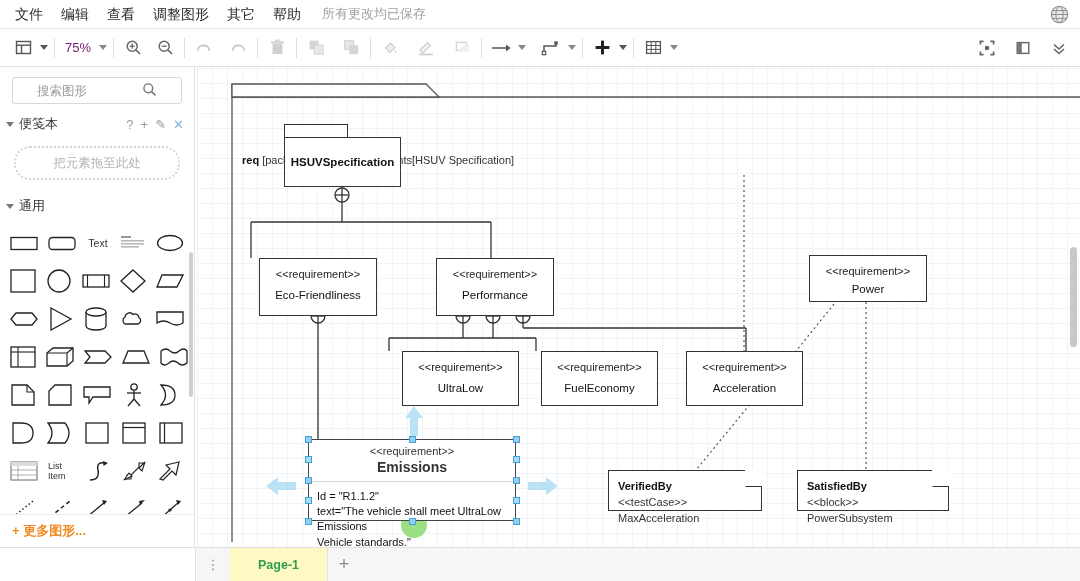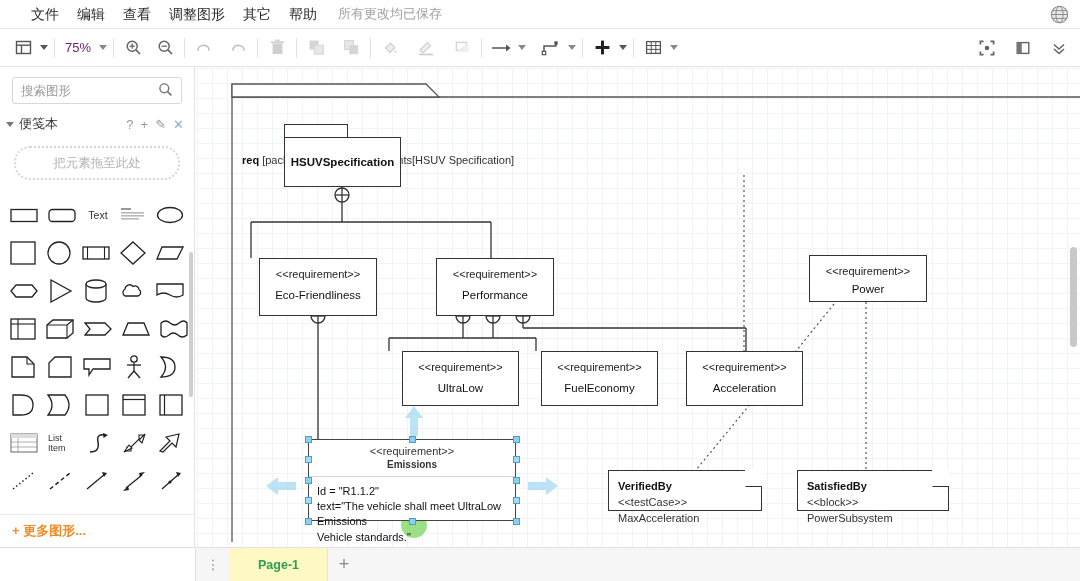--- a/index.html
+++ b/index.html
@@ -9,21 +9,21 @@
     font-size: 12px;
     color: #333;
     background: #fff;
   }
   .app { position:relative; width:1080px; height:581px; }
 
   
   .menubar {
     position:absolute; left:0; top:0; width:1080px; height:29px;
     background:#fff; border-bottom:1px solid #e4e4e4;
-    display:flex; align-items:center; padding-left:22px;
+    display:flex; align-items:center; padding-left:6px;
   }
   .menu-item { font-size:14px; color:#2b2b2b; padding:0 9px; cursor:pointer; line-height:29px; }
   .saved-status { font-size:13px; color:#a0a0a0; margin-left:12px; }
   .globe-wrap { position:absolute; right:10px; top:4px; width:21px; height:21px; cursor:pointer; }
 
   
   .toolbar {
     position:absolute; left:0; top:29px; width:1080px; height:38px;
     background:#fff; border-bottom:1px solid #e4e4e4;
     display:flex; align-items:center;
@@ -41,21 +41,21 @@
   .dim { opacity:.35; }
 
   
   .leftpanel {
     position:absolute; left:0; top:67px; width:195px; bottom:34px;
     background:#fff; border-right:1px solid #e2e2e2; overflow:hidden;
   }
   .searchwrap { padding:10px 12px 6px 12px; }
   .searchbox {
     position:relative; height:27px; border:1px solid #d8d8d8; border-radius:3px;
-    background:#fff; display:flex; align-items:center; padding:0 8px;
+    background:#fff; display:flex; align-items:center; padding:0 24px;
   }
   .searchbox input {
     border:0; outline:0; font-size:12.5px; width:100%; color:#333;
     font-family:"Liberation Sans", sans-serif; background:transparent;
   }
   .searchbox input::placeholder { color:#9a9a9a; }
   .sect-head {
     display:flex; align-items:center; height:28px; padding:0 10px 0 6px;
     font-size:13px; color:#333; cursor:pointer;
   }
@@ -140,21 +140,21 @@
   .frame-label {
     position:absolute; font-size:11px; color:#333; padding:3px 8px 3px 6px; background:#fff;
     white-space:nowrap;
   }
   .frame-label b { color:#111; }
   .sel-box {
     position:absolute; border:1.6px solid #444; background:#fff;
   }
   .sel-hdr { border-bottom:1px solid #d8d8d8; text-align:center; padding:5px 0 6px 0; }
   .sel-hdr .stereo { font-size:11px; display:block; }
-  .sel-hdr .nm { font-size:10px; font-weight:bold; display:block; margin-top:2px; }
+  .sel-hdr .nm { font-size:14px; font-weight:bold; display:block; margin-top:2px; }
   .sel-body { padding:7px 8px; font-size:11px; line-height:1.38; color:#111; }
   .handle {
     position:absolute; width:7px; height:7px; background:#8fd0f0;
     border:1px solid #3fa3d6; box-sizing:border-box;
   }
   .handle.endp { background:#a8dcf5; }
   .bluearrow { position:absolute; opacity:.75; }
   .greendot {
     position:absolute; width:26px; height:26px; border-radius:50%;
     background:#86d96a; opacity:.82;
@@ -384,20 +384,24 @@
       <span class="sect-title">便笺本</span>
       <span class="sect-actions">
         <span>?</span>
         <span>+</span>
         <span>✎</span>
         <span class="xicon">✕</span>
       </span>
     </div>
     <div class="dropzone">把元素拖至此处</div>
 
+    <div class="sect-head">
+      <span class="tri"></span>
+      <span class="sect-title">通用</span>
+    </div>
 
     <div class="palette">
 
       <div class="prow">
         <div class="pcell">
             <svg width="28" height="17">
               <rect x="1" y="2.5" width="26" height="12" fill="#fff" stroke="#222" stroke-width="1.3"></rect>
             </svg>
           </div>
         <div class="pcell">

